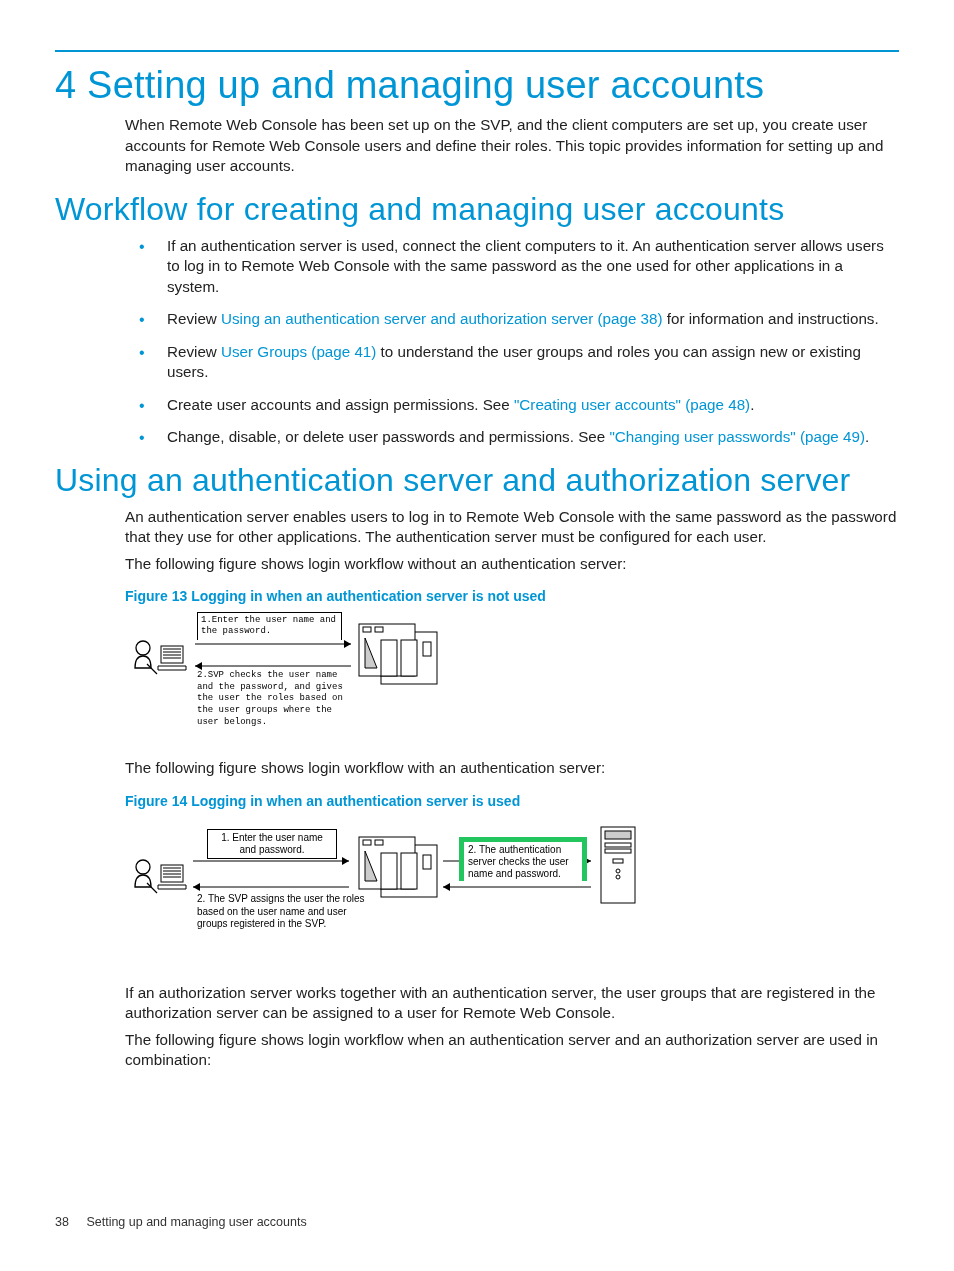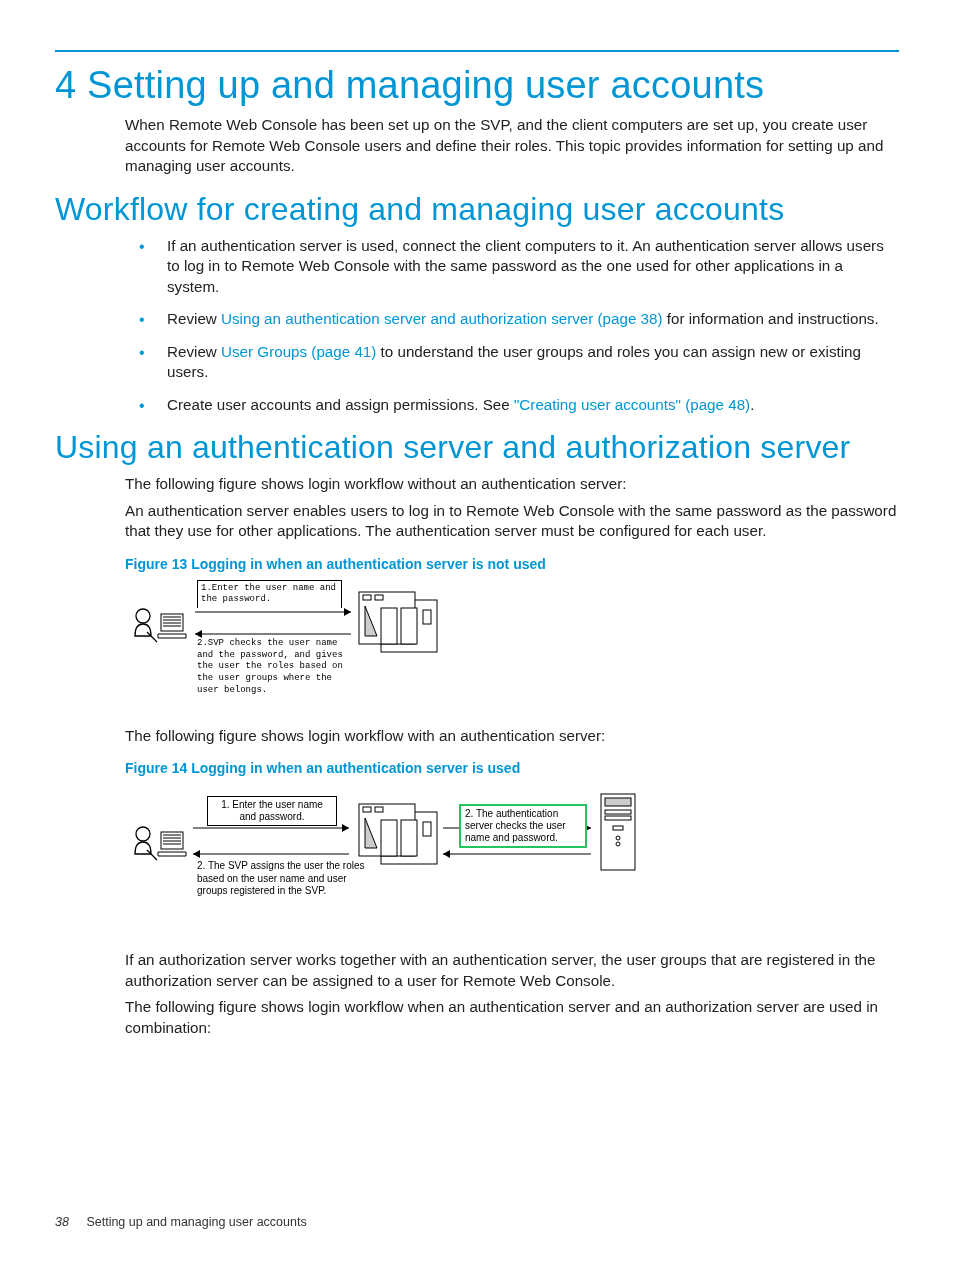--- a/index.html
+++ b/index.html
@@ -75,21 +75,21 @@
   .figure-box {
     margin: 4px 0 18px 0;
   }
   .footer {
     position: absolute;
     bottom: 42px;
     left: 55px;
     font-size: 12.5px;
     color: #333;
   }
-  .footer .pn { margin-right: 14px; font-style: italic; }
+  .footer .pn { margin-right: 14px; }
   svg { display: block; }
 </style>
 </head>
 <body>
 
 <div class="top-rule"></div>
 
 <h1 class="chapter">4 Setting up and managing user accounts</h1>
 
 <div class="body-indent">
@@ -103,28 +103,31 @@
     <li>If an authentication server is used, connect the client computers to it. An authentication server allows users to log in to Remote Web Console with the same password as the one used for other applications in a system.</li>
     <li>
       <span>Review </span><span class="link">Using an authentication server and authorization server (page 38)</span><span> for information and instructions.</span>
     </li>
     <li>
       <span>Review </span><span class="link">User Groups (page 41)</span><span> to understand the user groups and roles you can assign new or existing users.</span>
     </li>
     <li>
       <span>Create user accounts and assign permissions. See </span><span class="link">"Creating user accounts" (page 48)</span><span>.</span>
     </li>
+    <li>
+      <span>Change, disable, or delete user passwords and permissions. See </span><span class="link">"Changing user passwords" (page 49)</span><span>.</span>
+    </li>
   </ul>
 </div>
 
 <h2 class="section">Using an authentication server and authorization server</h2>
 
 <div class="body-indent">
+  <p class="body">An authentication server enables users to log in to Remote Web Console with the same password as the password that they use for other applications. The authentication server must be configured for each user.</p>
   <p class="body">The following figure shows login workflow without an authentication server:</p>
-  <p class="body">An authentication server enables users to log in to Remote Web Console with the same password as the password that they use for other applications. The authentication server must be configured for each user.</p>
   <div class="fig-title">Figure 13 Logging in when an authentication server is not used</div>
 
   <div class="figure-box">
     <svg width="330" height="130" viewBox="0 0 330 130">
 
       <g stroke="#000" fill="none" stroke-width="1.3">
         <circle cx="18" cy="38" r="7"></circle>
         <path d="M10 58 Q10 46 18 46 Q26 46 26 58 Z"></path>
         <path d="M22 54 L32 64"></path>
       </g>
@@ -209,21 +212,21 @@
         <rect x="276" y="38" width="16" height="36"></rect>
         <rect x="298" y="40" width="8" height="14"></rect>
       </g>
 
       <line x1="318" y1="46" x2="466" y2="46" stroke="#000"></line>
       <polygon points="466,46 459,42 459,50" fill="#000"></polygon>
       <line x1="466" y1="72" x2="318" y2="72" stroke="#000"></line>
       <polygon points="318,72 325,68 325,76" fill="#000"></polygon>
 
       <foreignObject x="334" y="22" width="128" height="44">
-        <div xmlns="http://www.w3.org/1999/xhtml" style="font:10px/1.2 Arial;border:2px solid #22c55e;background:#fff;padding:2px 4px;">2. The authentication server checks the user name and password.</div>
+        <div xmlns="http://www.w3.org/1999/xhtml" style="font:10px/1.2 Arial;border:5px solid #22c55e;background:#fff;padding:2px 4px;">2. The authentication server checks the user name and password.</div>
       </foreignObject>
 
       <g stroke="#000" fill="#fff" stroke-width="1">
         <rect x="476" y="12" width="34" height="76"></rect>
         <rect x="480" y="16" width="26" height="8" fill="#ccc"></rect>
         <rect x="480" y="28" width="26" height="4"></rect>
         <rect x="480" y="34" width="26" height="4"></rect>
         <rect x="488" y="44" width="10" height="4"></rect>
         <circle cx="493" cy="56" r="2"></circle>
         <circle cx="493" cy="62" r="2"></circle>

